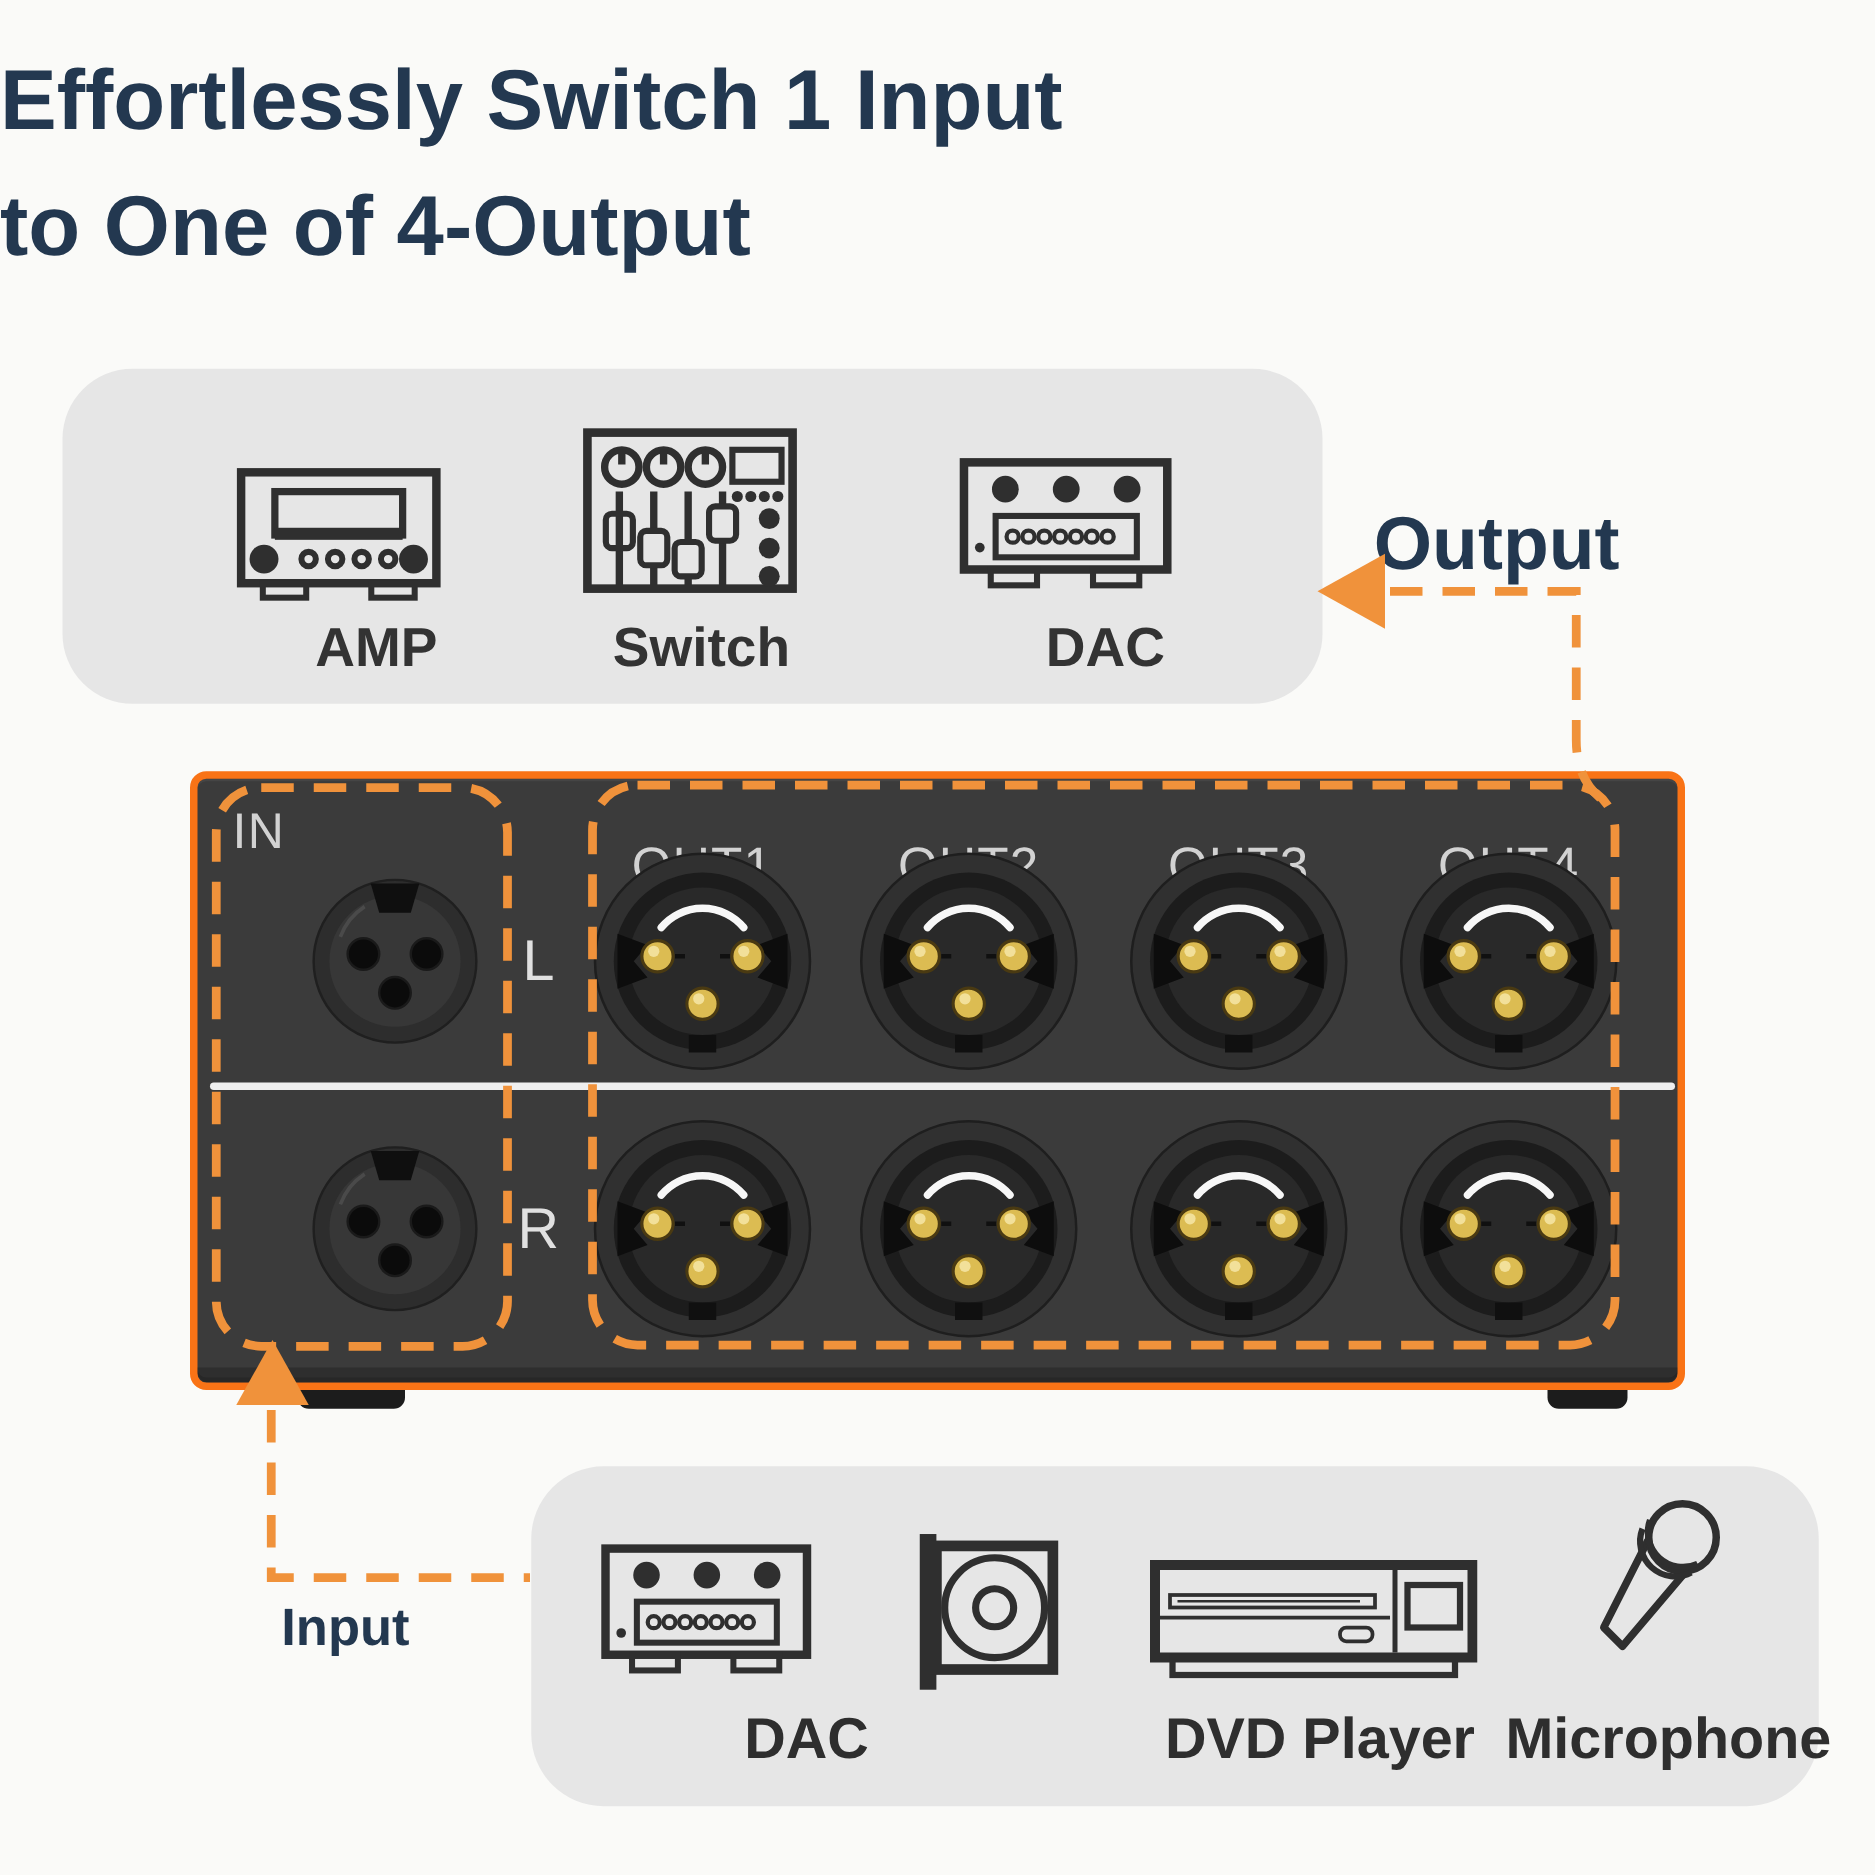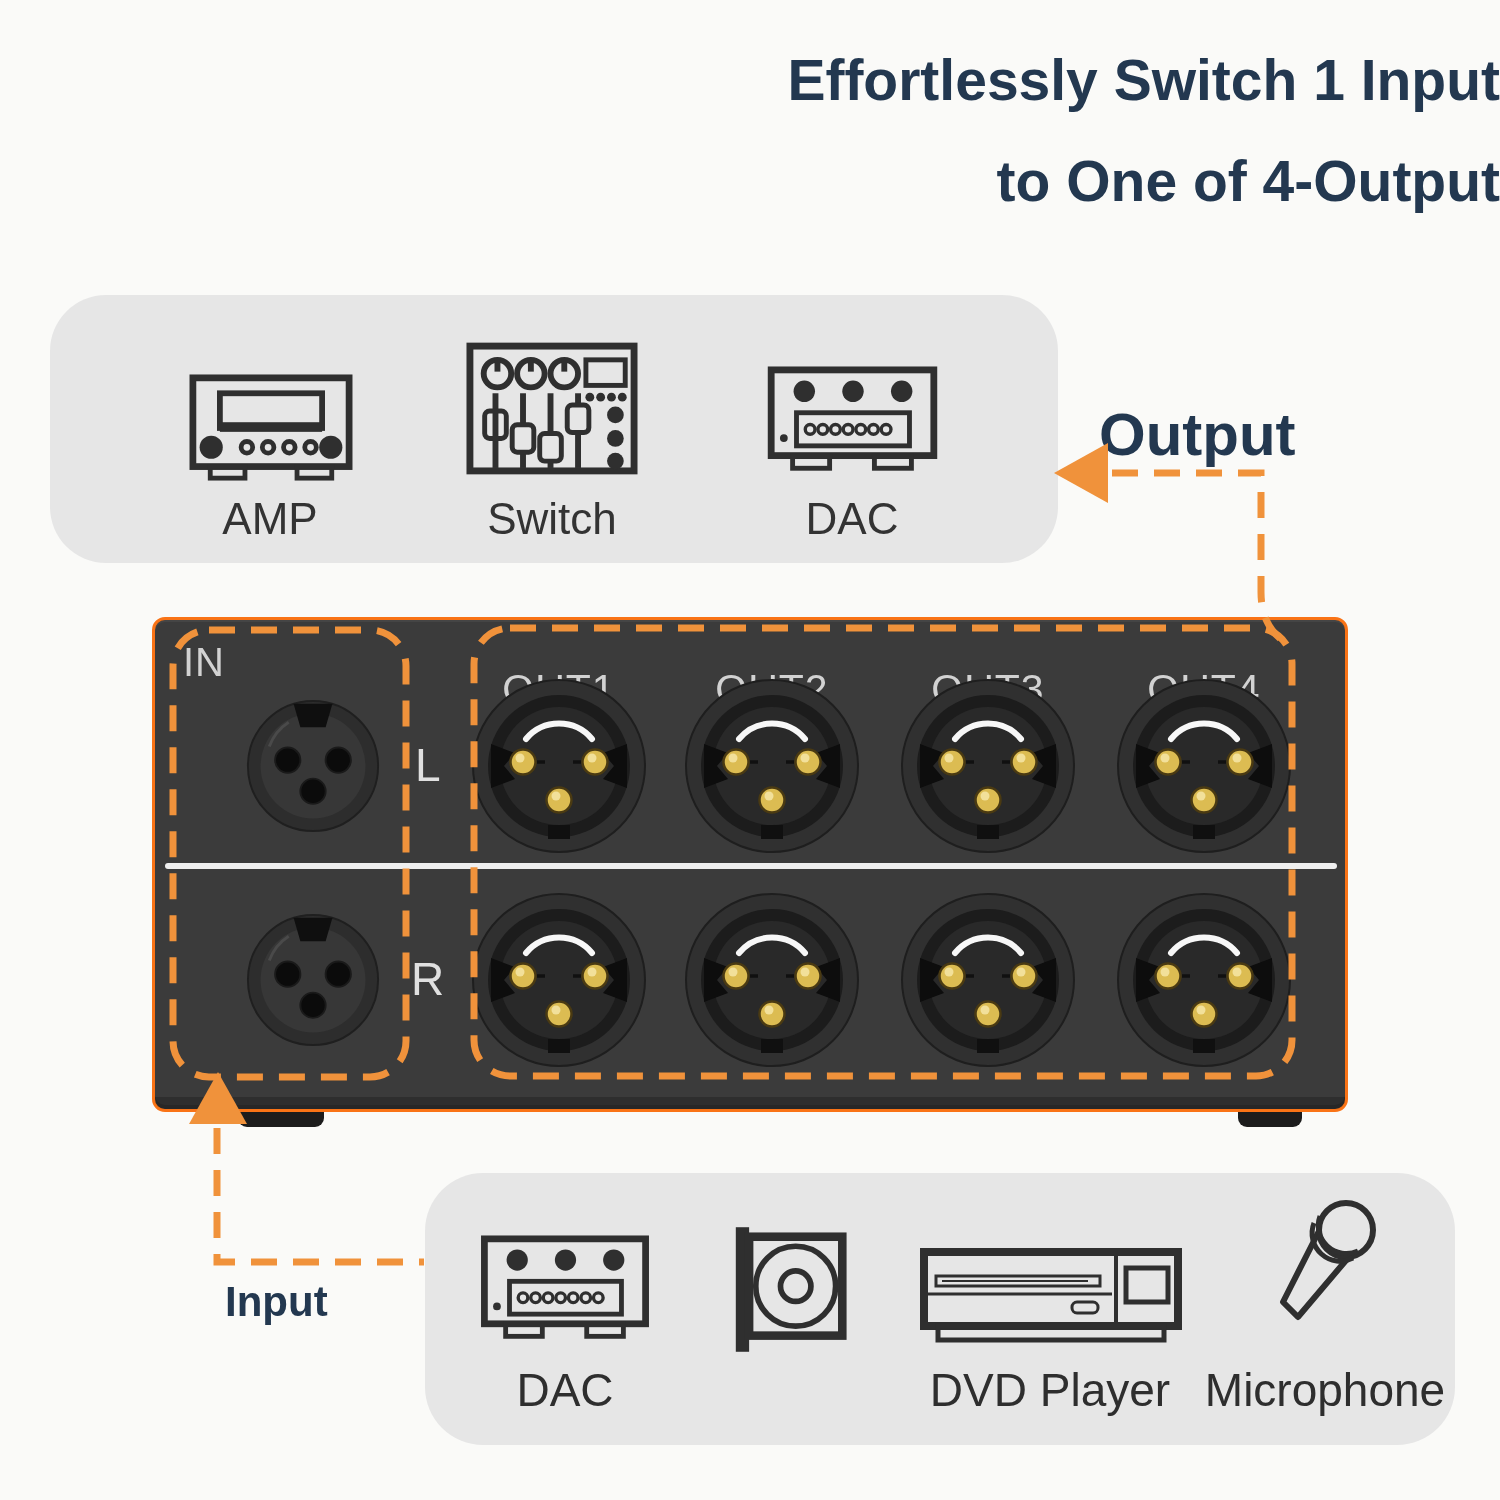--- a/index.html
+++ b/index.html
@@ -9,40 +9,40 @@
     --box-gray:#E6E6E6;
     --icon-ink:#2F2F2F;
     --panel-text:#D2D2D2;
     --pin-gold:#DCBC52;
     --page-bg:#FAFAF8;
   }
   *{margin:0;padding:0;box-sizing:border-box}
   body{background:#ddd;font-family:"Liberation Sans",sans-serif}
   .canvas{position:relative;width:1500px;height:1500px;background:var(--page-bg);overflow:hidden;margin:0 auto}
 
-  .title{position:absolute;left:0;top:30px;width:100%;text-align:right;z-index:3;
-         color:var(--title-navy);font-weight:bold;font-size:57px;line-height:101px;letter-spacing:0px}
+  .title{position:absolute;left:0;top:30px;width:100%;text-align:left;z-index:3;
+         color:var(--title-navy);font-weight:bold;font-size:68px;line-height:101px;letter-spacing:0px}
 
   .devbox{position:absolute;background:var(--box-gray);z-index:1}
   .devbox.top{left:50px;top:295px;width:1008px;height:268px;border-radius:56px}
   .devbox.bottom{left:425px;top:1173px;width:1030px;height:272px;border-radius:58px}
   .devblock-icon{position:absolute}
-  .devblock-label{position:absolute;text-align:center;color:#333;font-weight:normal;font-size:44px}
+  .devblock-label{position:absolute;text-align:right;color:#333;font-weight:bold;font-size:44px}
   .devbox.bottom .devblock-label{font-size:46px;color:#2e2e2e}
 
   .conn-label{position:absolute;z-index:6;color:var(--title-navy);font-weight:bold;font-size:60px;}
   .conn-label.out{left:1099px;top:400px;width:215px}
   .conn-label.in{left:225px;top:1278px;width:180px;font-size:42px}
 
   .foot{position:absolute;top:1110px;height:17px;background:#1c1c1c;border-radius:0 0 9px 9px;z-index:1}
   .foot.left{left:238px;width:86px}
   .foot.right{left:1238px;width:64px}
 
   .panel{position:absolute;left:152px;top:617px;width:1196px;height:495px;z-index:2;
-         background:var(--panel-dark);border:3px solid #f97316;border-radius:13px;
+         background:var(--panel-dark);border:6px solid #f97316;border-radius:13px;
          box-shadow:inset 0 2px 0 rgba(255,255,255,.05), inset 0 -4px 0 rgba(0,0,0,.15)}
   .panel::after{content:"";position:absolute;left:0;right:0;bottom:0;height:12px;
          background:rgba(0,0,0,.22);border-radius:0 0 9px 9px}
   .panel-label{position:absolute;color:var(--panel-text);letter-spacing:1px}
   .panel-label.in{left:28px;top:20px;font-size:40px}
   .panel-label.ch{font-size:46px;color:#E0E0E0}
   .panel-label.out{top:46px;width:160px;text-align:center;font-size:41px}
   .divider{position:absolute;left:10px;top:243px;width:1172px;height:6px;background:#EFEFEF;border-radius:3px}
   .jack{position:absolute}
 

